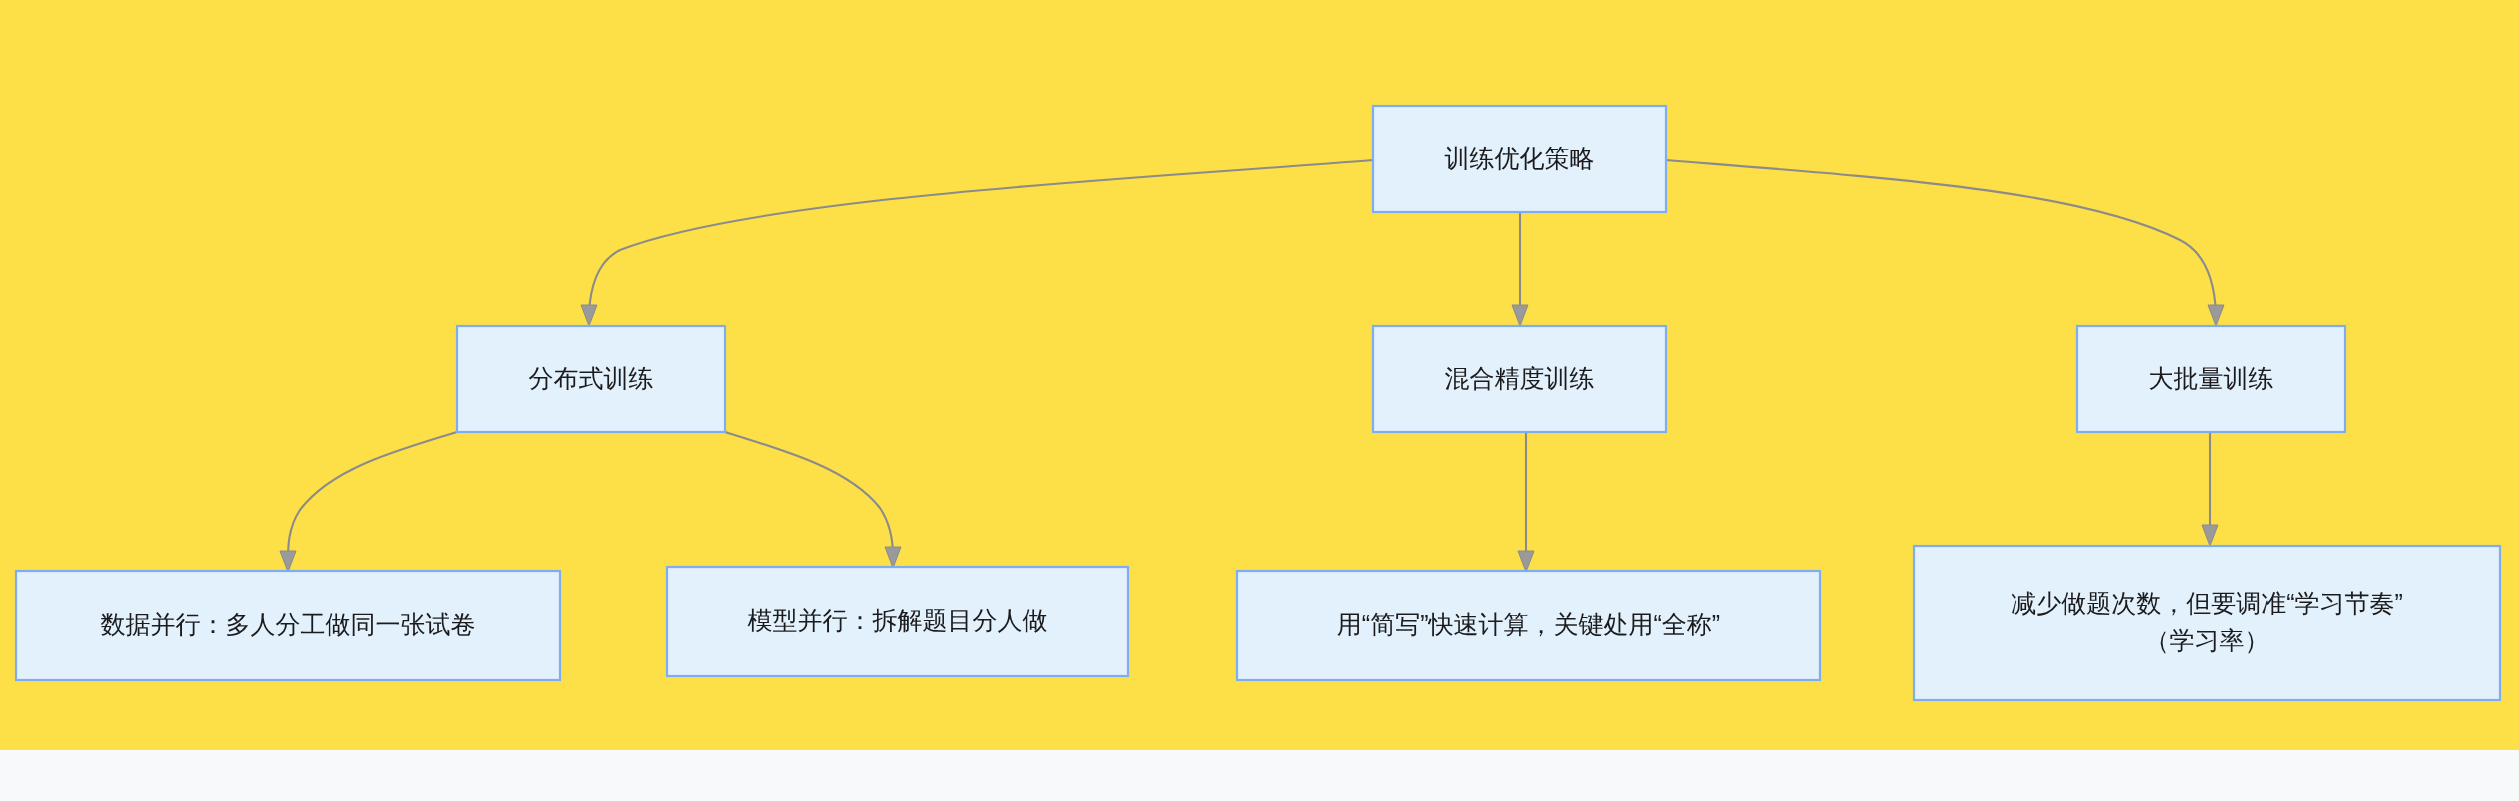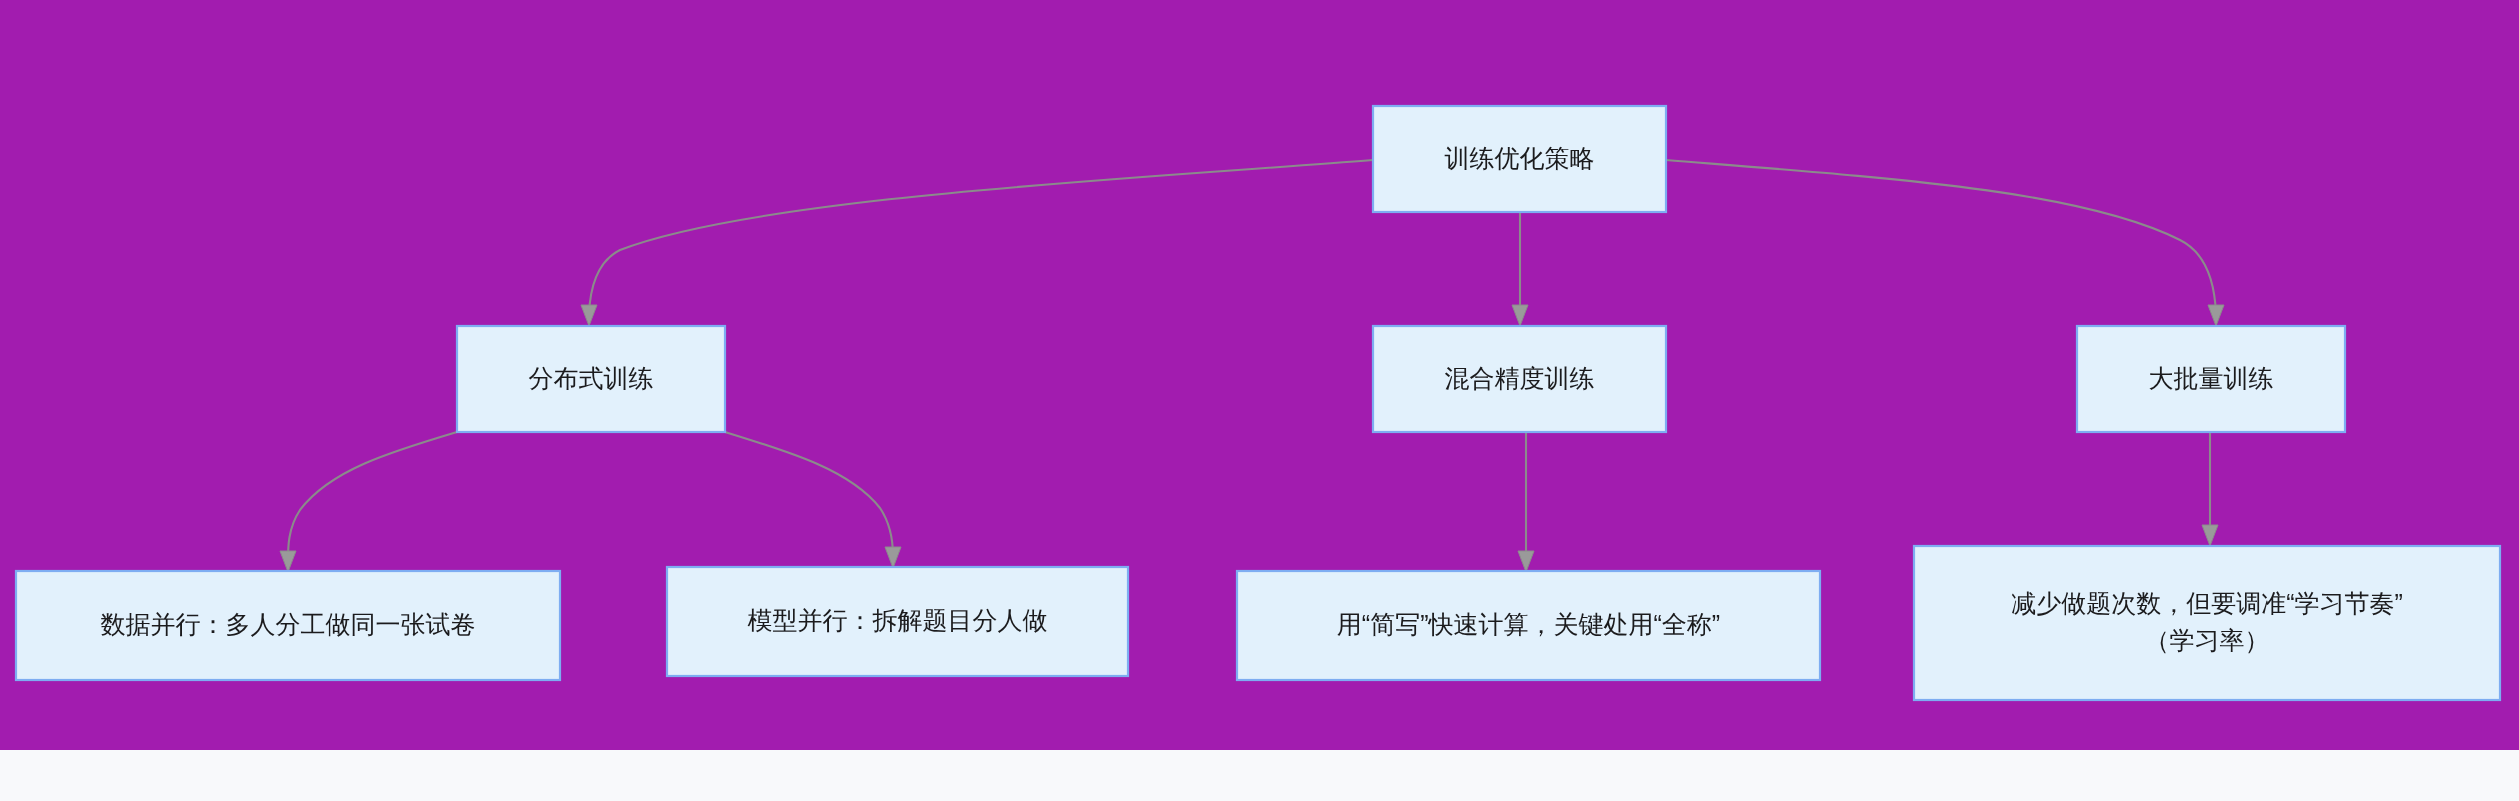--- a/index.html
+++ b/index.html
@@ -10,21 +10,21 @@
   body {
     width: 2519px;
     height: 801px;
     overflow: hidden;
     font-family: "Liberation Sans", "DejaVu Sans", sans-serif;
   }
   #flowchart-root {
     position: relative;
     width: 2519px;
     height: 750px;
-    background: #a21caf;
+    background: #fde047;
   }
   svg.diagram-canvas {
     display: block;
     width: 2519px;
     height: 801px;
   }
   .node-box {
     fill: #e2f1fc;
     stroke: #7eadf2;
     stroke-width: 2.2;

